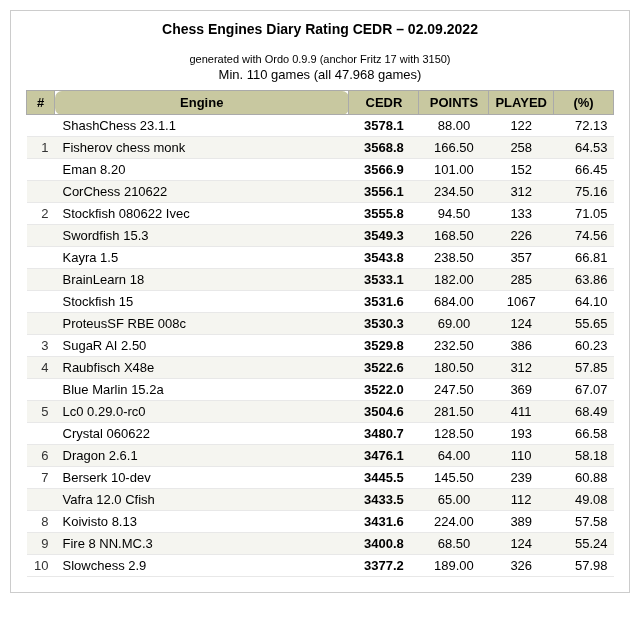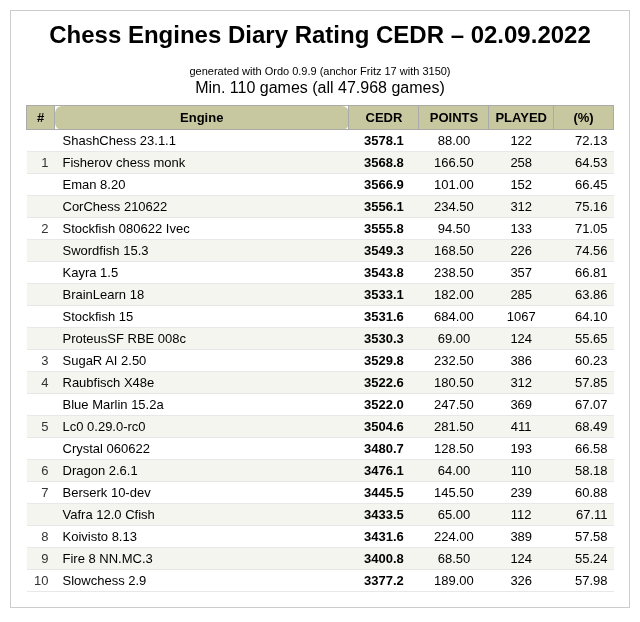--- a/index.html
+++ b/index.html
@@ -14,33 +14,33 @@
       min-height: 622px;
     }
     .container {
       width: 620px;
       border: 1px solid #ccc;
       padding: 10px 15px 15px 15px;
       background: #fff;
     }
     .main-title {
       text-align: center;
-      font-size: 24px;
+      font-size: 14px;
       font-weight: bold;
       margin-bottom: 12px;
       padding-bottom: 4px;
     }
     .subtitle {
       text-align: center;
       font-size: 11px;
       margin-bottom: 2px;
     }
     .subtitle2 {
       text-align: center;
-      font-size: 16px;
+      font-size: 13px;
       margin-bottom: 8px;
     }
     table {
       width: 100%;
       border-collapse: collapse;
       font-size: 13px;
     }
     thead tr {
       background: #c8c8a0;
     }
@@ -250,21 +250,21 @@
           <td class="points">145.50</td>
           <td class="played">239</td>
           <td class="pct">60.88</td>
         </tr>
         <tr>
           <td class="rank"></td>
           <td class="engine">Vafra 12.0 Cfish</td>
           <td class="cedr">3433.5</td>
           <td class="points">65.00</td>
           <td class="played">112</td>
-          <td class="pct">67.11</td>
+          <td class="pct">49.08</td>
         </tr>
         <tr>
           <td class="rank">8</td>
           <td class="engine">Koivisto 8.13</td>
           <td class="cedr">3431.6</td>
           <td class="points">224.00</td>
           <td class="played">389</td>
           <td class="pct">57.58</td>
         </tr>
         <tr>

